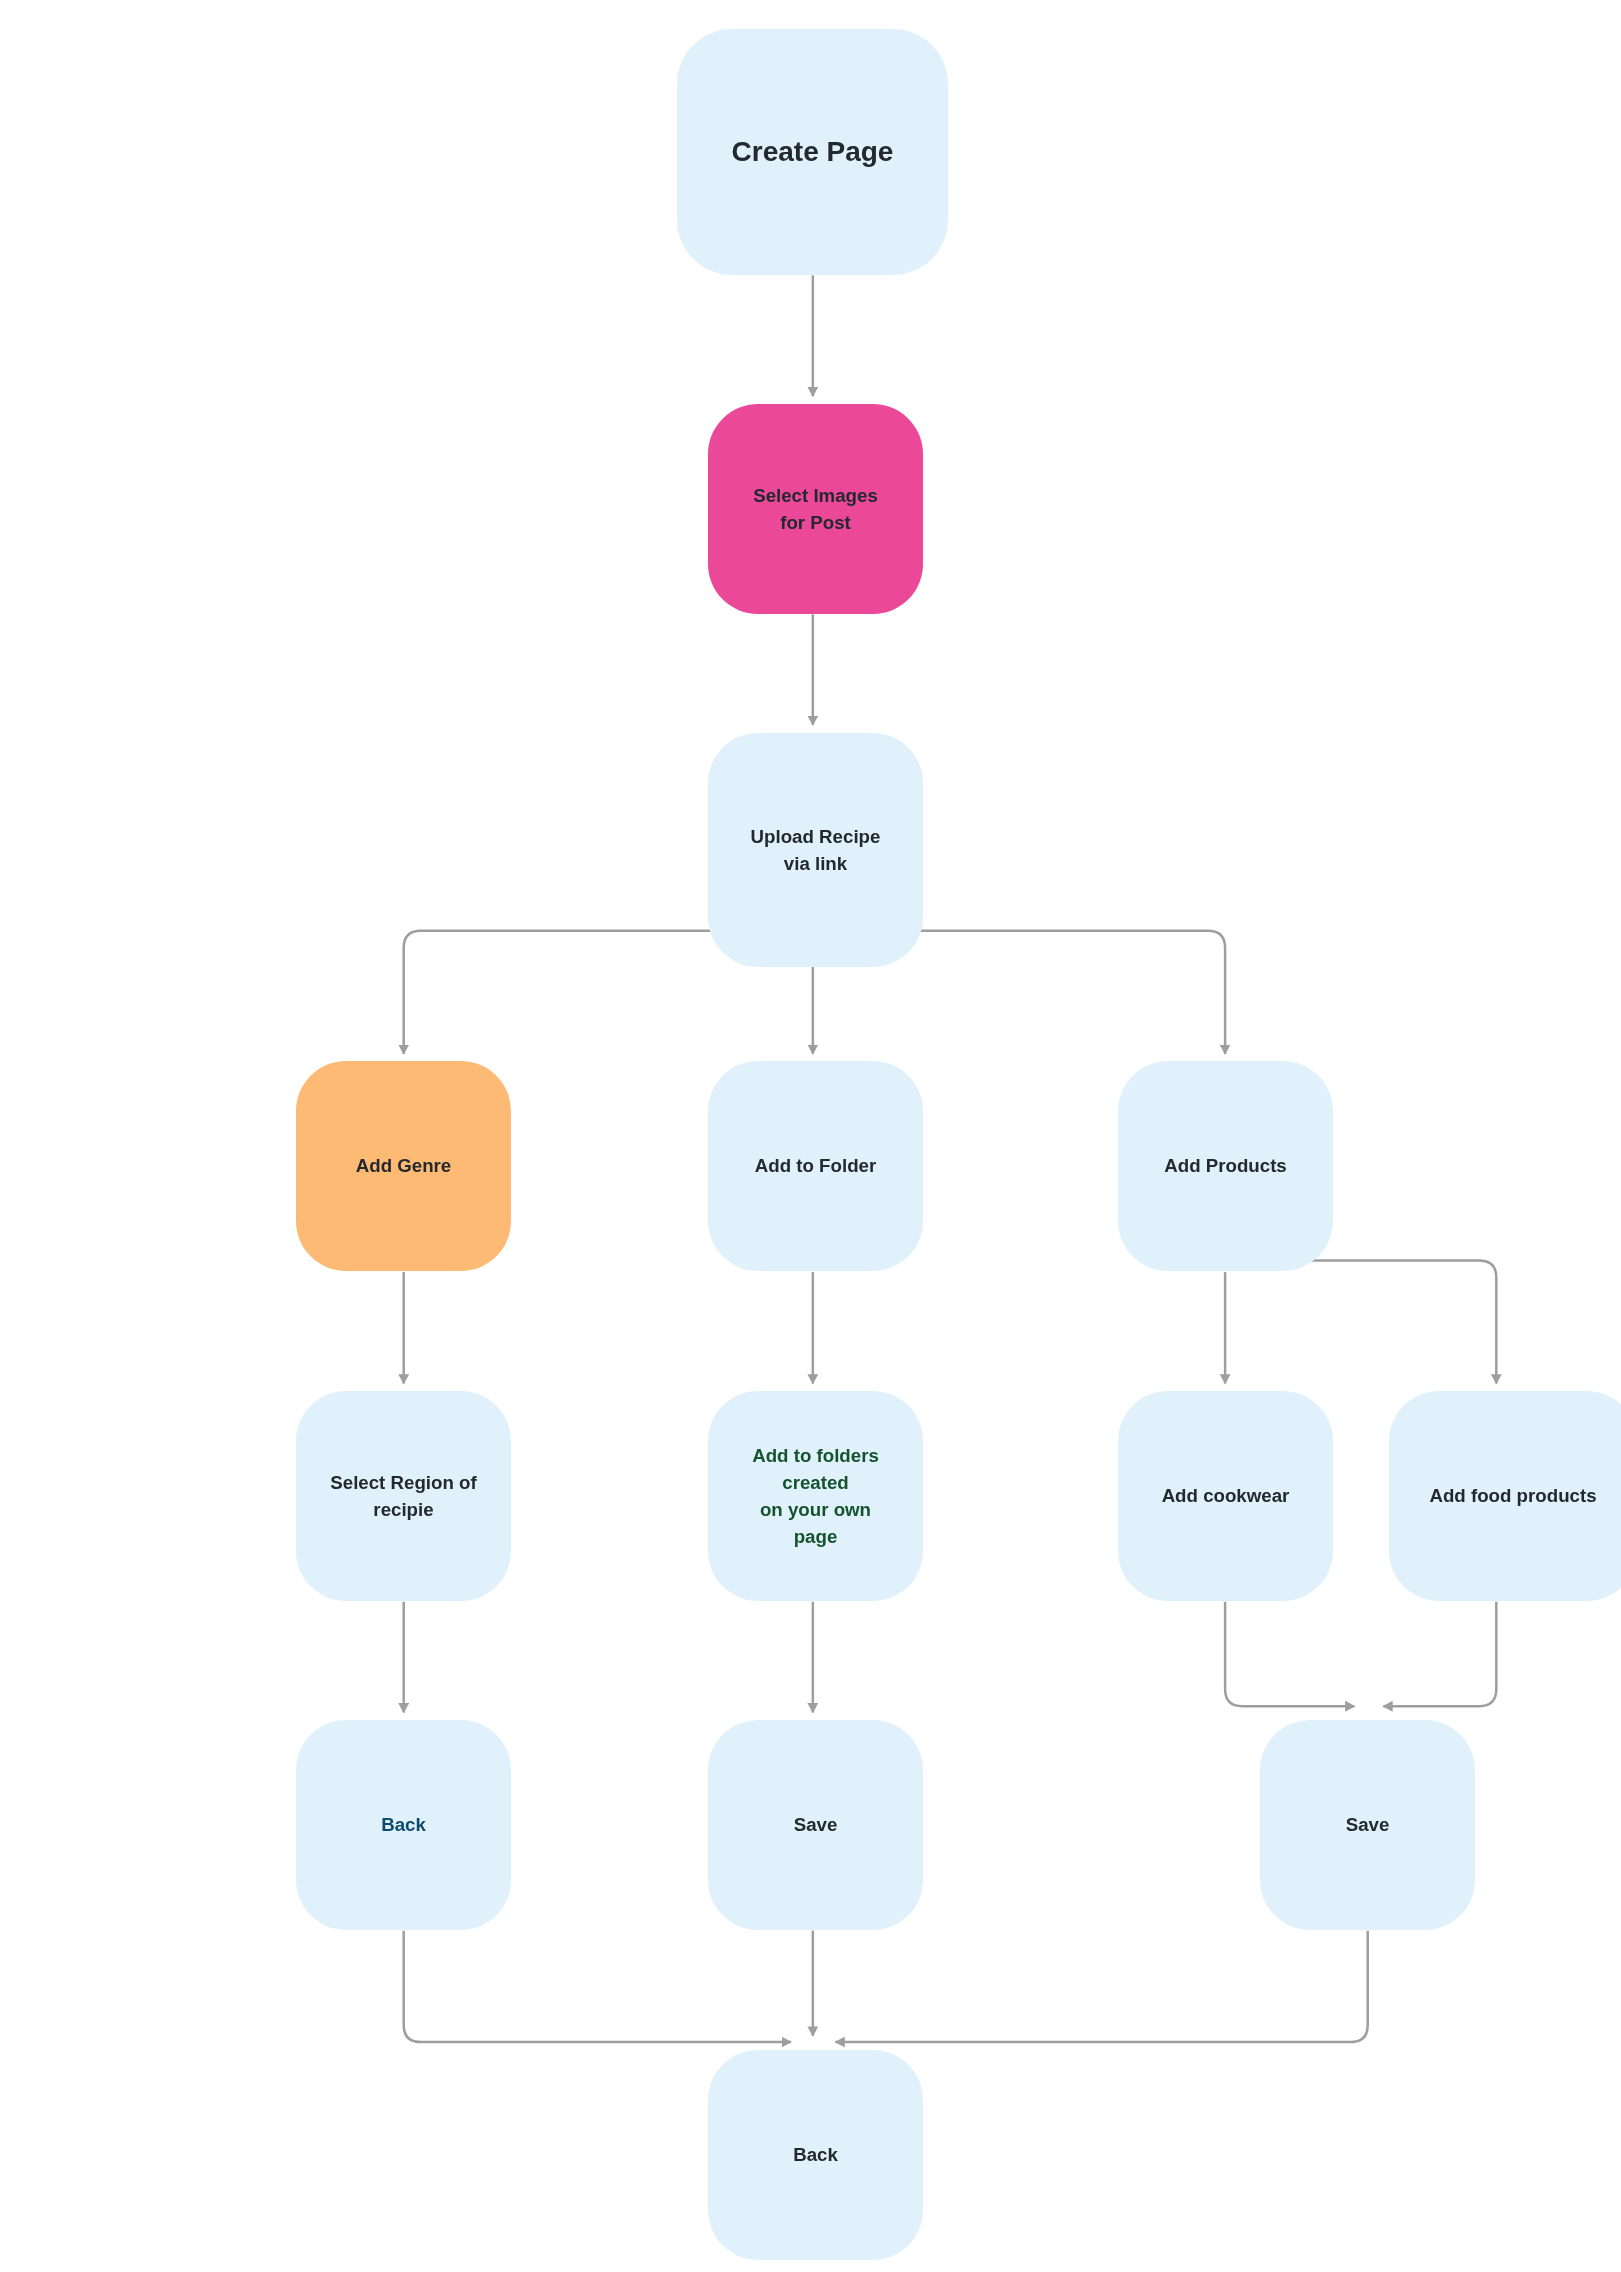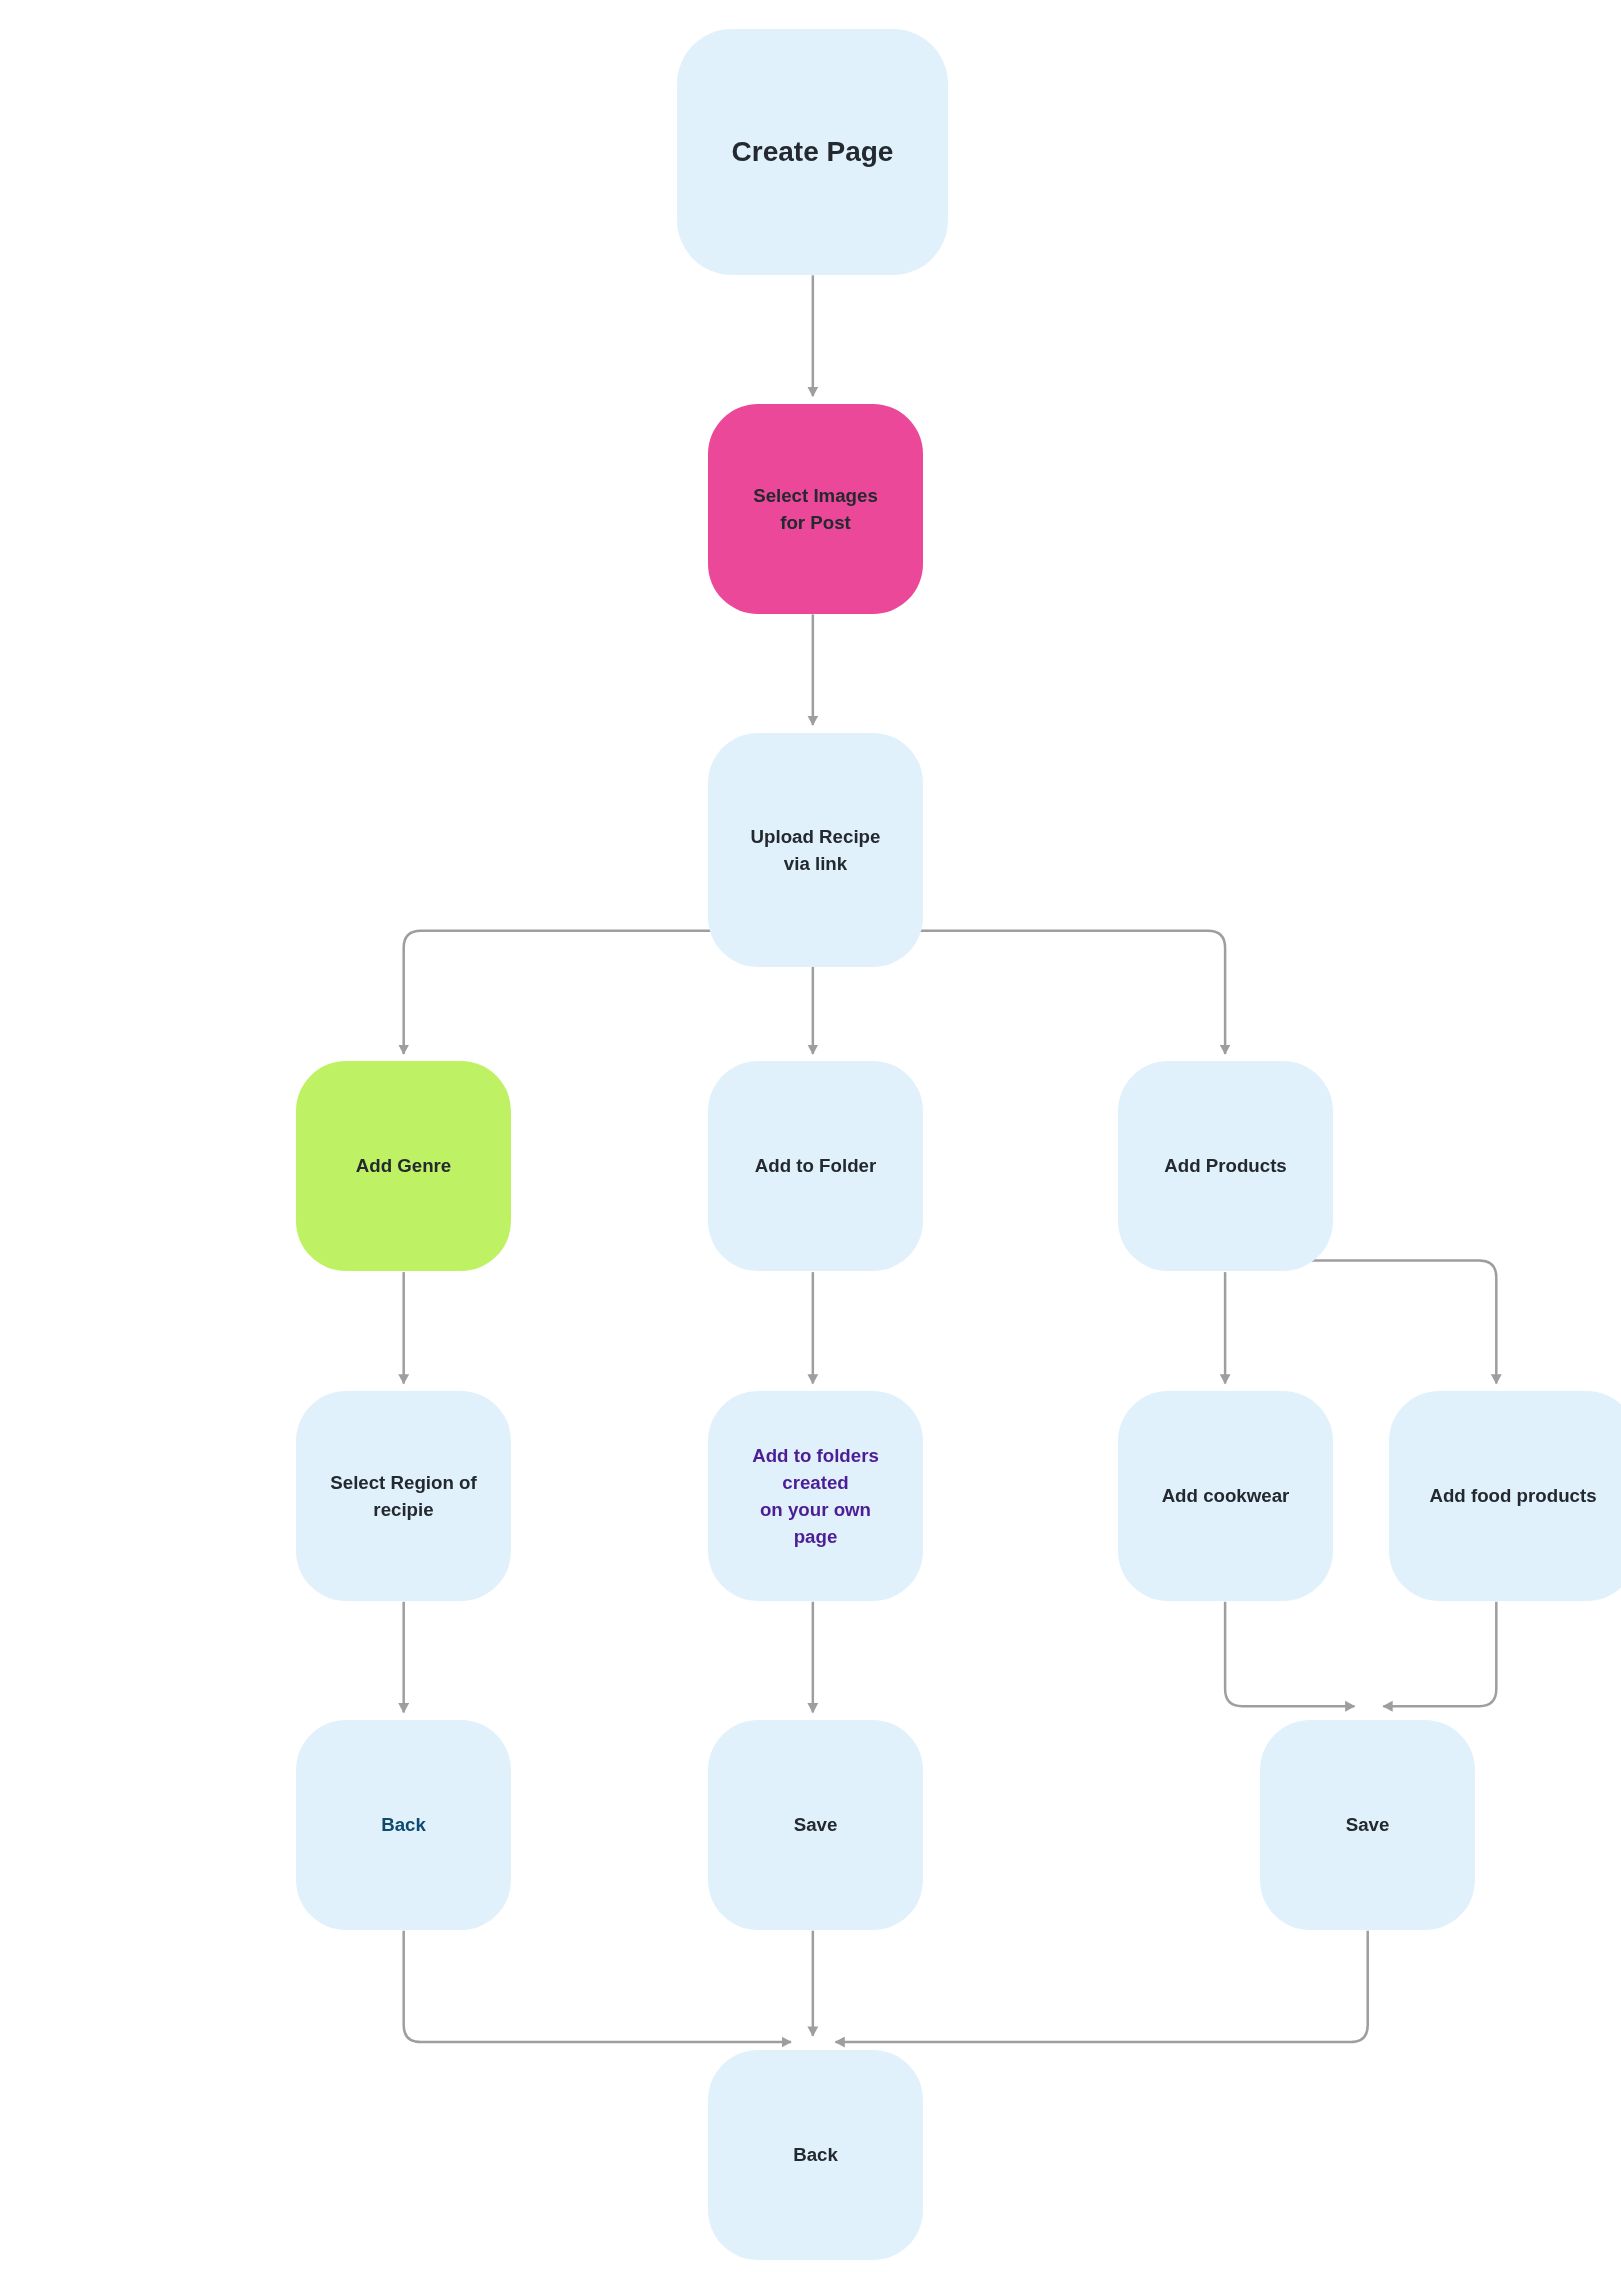--- a/index.html
+++ b/index.html
@@ -108,34 +108,34 @@
   <div id="node-layer">
       <div class="node size-root" style="left: 677px; top: 29px; width: 271px; height: 246px; background: rgb(225, 241, 252); color: rgb(35, 41, 46);">
         <span class="node-label">Create Page</span>
       </div>
       <div class="node size-std" style="left: 708px; top: 404px; width: 215px; height: 210px; background: #ec4899; color: rgb(35, 41, 46);">
         <span class="node-label">Select Images for Post</span>
       </div>
       <div class="node size-std" style="left: 708px; top: 733px; width: 215px; height: 234px; background: rgb(225, 241, 252); color: rgb(35, 41, 46);">
         <span class="node-label">Upload Recipe via link</span>
       </div>
-      <div class="node size-std" style="left: 296px; top: 1061px; width: 215px; height: 210px; background: #bef264; color: rgb(35, 41, 46);">
+      <div class="node size-std" style="left: 296px; top: 1061px; width: 215px; height: 210px; background: #fdba74; color: rgb(35, 41, 46);">
         <span class="node-label">Add Genre</span>
       </div>
       <div class="node size-std" style="left: 708px; top: 1061px; width: 215px; height: 210px; background: rgb(225, 241, 252); color: rgb(35, 41, 46);">
         <span class="node-label">Add to Folder</span>
       </div>
       <div class="node size-std" style="left: 1118px; top: 1061px; width: 215px; height: 210px; background: rgb(225, 241, 252); color: rgb(35, 41, 46);">
         <span class="node-label">Add Products</span>
       </div>
       <div class="node size-std" style="left: 296px; top: 1391px; width: 215px; height: 210px; background: rgb(225, 241, 252); color: rgb(35, 41, 46);">
         <span class="node-label">Select Region of
 recipie</span>
       </div>
-      <div class="node size-std" style="left: 708px; top: 1391px; width: 215px; height: 210px; background: rgb(225, 241, 252); color: #4c1d95; text-align: center;">
+      <div class="node size-std" style="left: 708px; top: 1391px; width: 215px; height: 210px; background: rgb(225, 241, 252); color: #14532d; text-align: center;">
         <span class="node-label">Add to folders created
 on your own page</span>
       </div>
       <div class="node size-std" style="left: 1118px; top: 1391px; width: 215px; height: 210px; background: rgb(225, 241, 252); color: rgb(35, 41, 46);">
         <span class="node-label">Add cookwear</span>
       </div>
       <div class="node size-std" style="left: 1389px; top: 1391px; width: 248px; height: 210px; background: rgb(225, 241, 252); color: rgb(35, 41, 46);">
         <span class="node-label">Add food products</span>
       </div>
       <div class="node size-std" style="left: 296px; top: 1720px; width: 215px; height: 210px; background: rgb(225, 241, 252); color: #0c4a6e;">

